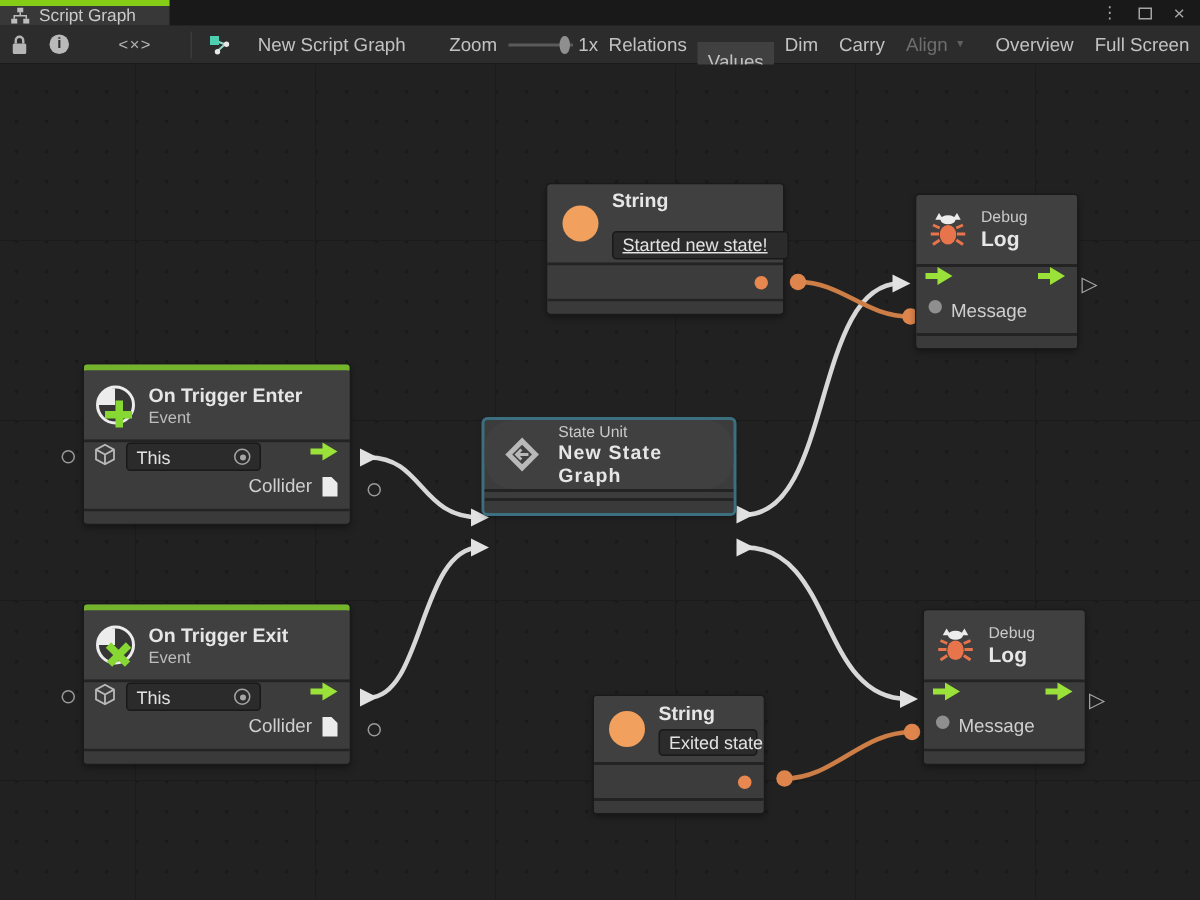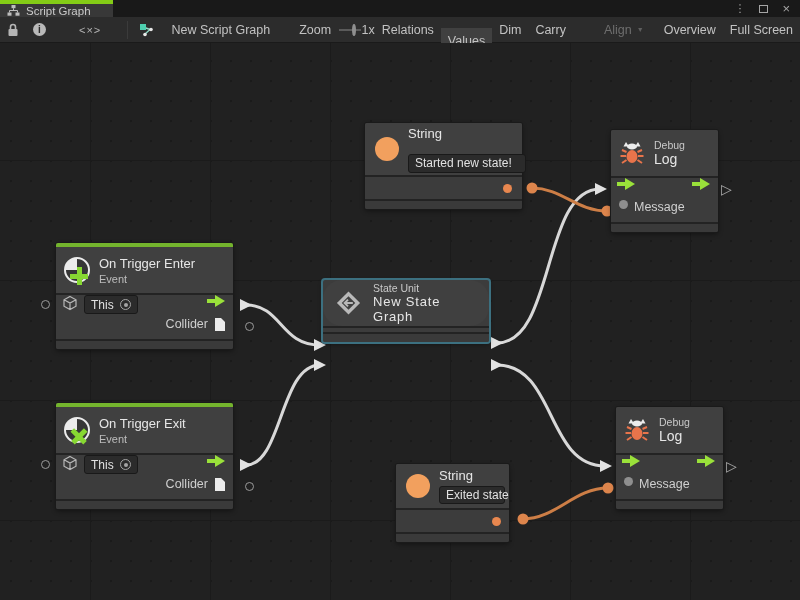--- a/index.html
+++ b/index.html
@@ -11,21 +11,21 @@
   .tabbar { position:absolute; left:0; top:0; width:800px; height:17px; background:#191919; display:flex; align-items:stretch; }
   .tab { display:flex; align-items:center; gap:6px; width:113px; padding-left:7px; background:#383838; border-top:4px solid #84cc16; color:#cacaca; font-size:11.5px; }
   .tabspacer { flex:1; }
   .winctrl { display:flex; align-items:center; gap:14px; padding-right:10px; color:#a5a5a5; font-size:11px; }
   .maxbox { width:9px; height:8px; border:1.5px solid #a5a5a5; display:inline-block; }
 
   
   .toolbar { position:absolute; left:0; top:17px; width:800px; height:26px; background:#2c2c2c; border-bottom:1px solid #1a1a1a; display:flex; align-items:center; color:#c2c2c2; font-size:12.5px; white-space:nowrap; }
   .tbtn { display:flex; align-items:center; justify-content:center; height:100%; padding:0 7px; cursor:default; }
   .tbtn.active { background:#404040;margin-top:22px; }
-  .tbtn.disabled { color:#6e6e6e;margin-left:24px; }
+  .tbtn.disabled { color:#6e6e6e; }
   .caret { font-size:7px; margin-left:5px; color:#8a8a8a; }
   .tbtn.disabled .caret { color:#5f5f5f; }
   .vsep { width:1px; height:18px; background:#3b3b3b; margin:0 4px; }
   .zoomtrack { width:82px; height:2px; background:#5a5a5a; margin-left:8px; }
   .zoomhandle { width:12px; height:12px; border-radius:50%; background:#8f8f8f; margin-left:-9px; }
   .zoomval { margin-left:6px; }
   .rgroup { margin-left:auto; display:flex; align-items:center; height:100%; }
   .brcrumb { color:#b5b5b5; font-size:11px; letter-spacing:1px; padding:0 12px; }
 
   
@@ -40,39 +40,39 @@
   .wires { position:absolute; left:0; top:0; z-index:1; }
 
   
   .node { position:absolute; z-index:2; border-radius:2px; box-shadow:0 0 0 1px #1a1a1a, 0 2px 5px rgba(0,0,0,.45); background:#3c3c3c; }
   .node.selected { box-shadow:0 0 0 2px #3c7080, 0 2px 5px rgba(0,0,0,.45); }
   .evbar { height:4px; background:#74b42d; border-radius:2px 2px 0 0; }
   .nhead { background:#404040; display:flex; align-items:center; gap:9px; padding:0 8px; border-radius:2px 2px 0 0; }
   .nsep { height:2px; background:#232323; }
   .nbody { background:#3c3c3c; }
   .nfoot { height:10px; background:#3a3a3a; border-top:2px solid #232323; border-radius:0 0 2px 2px; }
-  .ntitle { font-size:13px; color:#e6e6e6; }
+  .ntitle { font-size:13px; color:#e6e6e6;font-weight:bold; }
   .nsub { font-size:11px; color:#bdbdbd; margin-top:2px; }
   .ksub { font-size:10.5px; color:#cicaca; color:#c9c9c9; }
   .prow { height:22px; display:flex; align-items:flex-start; gap:6px; padding:0 7px 0 6px; font-size:12.5px; color:#d2d2d2; }
   .prow.rt { justify-content:flex-end; }
   .flex { flex:1; }
   .plabel { color:#cfcfcf; }
 
   
   .arr { position:relative; width:19px; height:12px; flex:none; }
   .arr::before { content:""; position:absolute; left:0; top:4px; width:9px; height:4px; background:#9ae13a; }
   .arr::after { content:""; position:absolute; left:8px; top:0; width:0; height:0; border-left:10px solid #9ae13a; border-top:6px solid transparent; border-bottom:6px solid transparent; }
   .bigdot { width:24px; height:24px; border-radius:50%; background:#f2a05e; flex:none; }
   .odot { position:absolute; width:9px; height:9px; border-radius:50%; background:#e8874f; }
   .gdot { width:9px; height:9px; border-radius:50%; background:#8f8f8f; flex:none; }
   .ring { position:absolute; width:9px; height:9px; border:1.5px solid #9a9a9a; border-radius:50%; }
   .hollowtri { position:absolute; color:#a8a8a8; font-size:14px; line-height:1; z-index:3; }
   .field { background:#2b2b2b; border:1px solid #191919; border-radius:3px; color:#e2e2e2; font-size:12px; display:flex; align-items:center; padding:0 6px; height:19px; }
-  .tfield { width:54px; justify-content:space-between; }
+  .tfield { width:90px; justify-content:space-between; }
   .tgt { width:11px; height:11px; border:1.5px solid #a5a5a5; border-radius:50%; position:relative; flex:none; }
   .tgt::after { content:""; position:absolute; inset:2.5px; background:#a5a5a5; border-radius:50%; }
   .evicon { position:relative; width:26px; height:26px; flex:none; border-radius:50%; border:2px solid #ececec; background:conic-gradient(#363636 0 270deg,#ececec 270deg 360deg); }
   .pluswrap { position:absolute; left:4px; top:8px; width:18px; height:18px; }
   .pluswrap.xrot { transform:rotate(45deg); }
   .pluswrap::before { content:""; position:absolute; left:0; top:6.5px; width:18px; height:5px; background:#87d832; }
   .pluswrap::after { content:""; position:absolute; left:6.5px; top:0; width:5px; height:18px; background:#87d832; }
   .abs { position:absolute; z-index:3; }
 </style>
 </head>
@@ -184,21 +184,21 @@
     <span class="ring abs" style="left:41px;top:417px;"></span>
     <span class="ring abs" style="left:245px;top:439px;"></span>
     <span class="hollowtri" style="left:721px;top:139px;">▷</span>
     <span class="hollowtri" style="left:726px;top:416px;">▷</span>
 
     <div class="node" style="left:365px;top:80px;width:157px;">
       <div class="nhead" style="height:52px;padding-left:10px;">
         <span class="bigdot"></span>
         <div>
           <div class="ntitle">String</div>
-          <div class="field" style="width:118px;margin-top:13px;">
+          <div class="field" style="width:118px;margin-top:13px;text-decoration:underline;">
             <span style="white-space:nowrap;">Started new state!</span>
           </div>
         </div>
       </div>
       <div class="nsep"></div>
       <div class="nbody" style="position:relative;height:22px;">
         <span class="odot" style="right:10px;top:7px;"></span>
       </div>
       <div class="nfoot"></div>
     </div>

